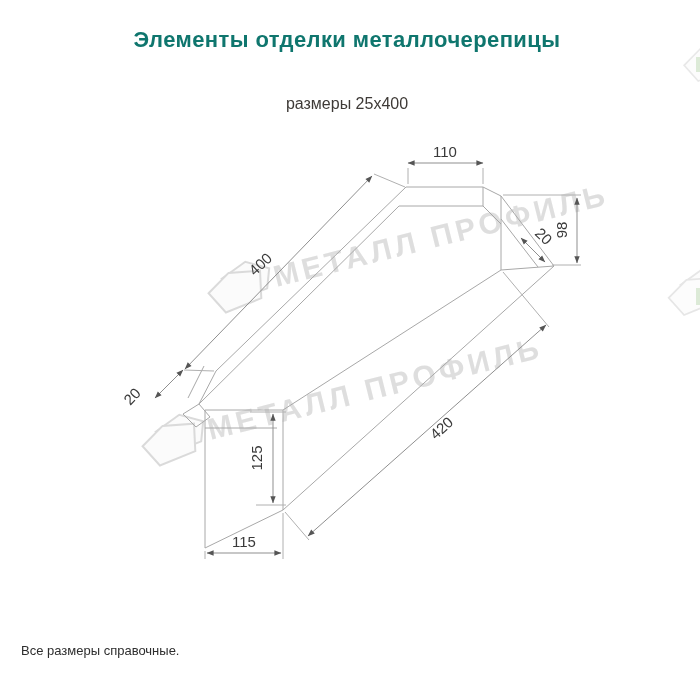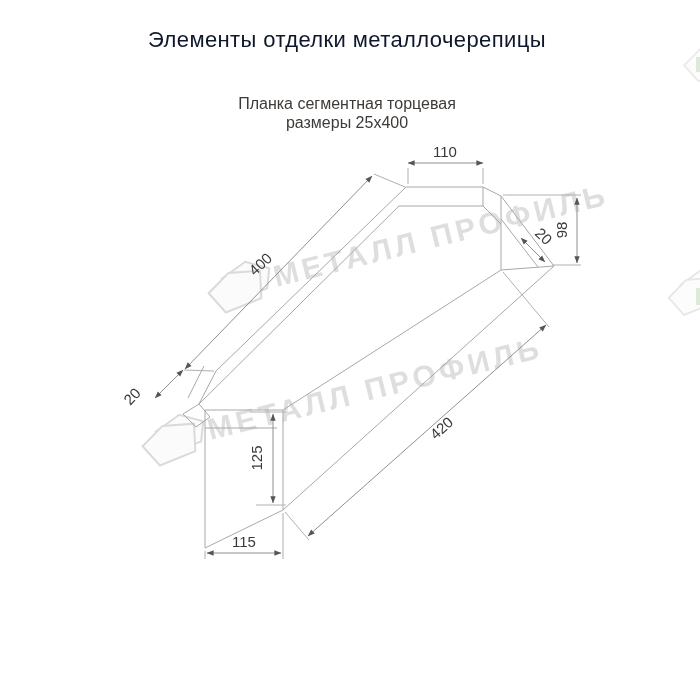--- a/index.html
+++ b/index.html
@@ -1,40 +1,39 @@
 <!DOCTYPE html>
 <html><head>
 <meta charset="utf-8">
 <style>
   html,body{margin:0;padding:0;background:#fff;}
   #page{position:relative;width:700px;height:700px;background:#fff;overflow:hidden;
         font-family:"Liberation Sans",sans-serif;}
   .title{position:absolute;top:27px;left:0;width:694px;text-align:center;
-         font-size:22px;letter-spacing:.4px;color:#0f172a;}
+         font-size:22px;letter-spacing:.4px;color:#0f766e;font-weight:bold;}
   .subtitle{position:absolute;top:94px;left:0;width:694px;text-align:center;
             font-size:16px;line-height:19px;color:#3e3a37;}
   .footer{position:absolute;left:21px;top:642px;font-size:13px;line-height:18px;color:#2e2e2e;}
   svg{position:absolute;left:0;top:0;}
   .geo{stroke:#a8a8a8;stroke-width:1;fill:none;}
   .dim{stroke:#8f8f8f;stroke-width:1;fill:none;}
   .ext{stroke:#b0b0b0;stroke-width:1;fill:none;}
   .dimtxt{font-family:"Liberation Sans",sans-serif;font-size:15px;fill:#3a3a3a;}
   .wmtxt{font-family:"Liberation Sans",sans-serif;font-weight:bold;font-size:30px;
          fill:#d7d7d7;letter-spacing:4px;}
   .wmlogo{stroke:#d2d2d2;fill:#fbfbfb;stroke-width:1.5;}
 </style>
 </head>
 <body>
 
 <div id="page">
 
   <div class="title">Элементы отделки металлочерепицы</div>
 
   <div class="subtitle">
-    <div>Планка сегментная торцевая</div>
     <div>размеры 25х400</div>
   </div>
 
   <svg width="700" height="700" viewBox="0 0 700 700">
     <defs>
       <marker id="arr" viewBox="0 0 10 10" refX="9.5" refY="5" markerWidth="10" markerHeight="7" orient="auto-start-reverse">
         <path d="M0,1.2 L10,5 L0,8.8 z" fill="#555"></path>
       </marker>
     </defs>
 
@@ -145,15 +144,16 @@
 
     <g>
       <path class="ext" d="M205,551 L205,559"></path>
       <path class="ext" d="M283,513 L283,559"></path>
       <line class="dim" x1="207" y1="553" x2="281" y2="553" marker-start="url(#arr)" marker-end="url(#arr)"></line>
       <text class="dimtxt" x="244" y="547" text-anchor="middle">115</text>
     </g>
   </svg>
 
   <div class="footer">
+    <div>Все размеры справочные.</div>
   </div>
 
 </div>
 
 </body></html>

